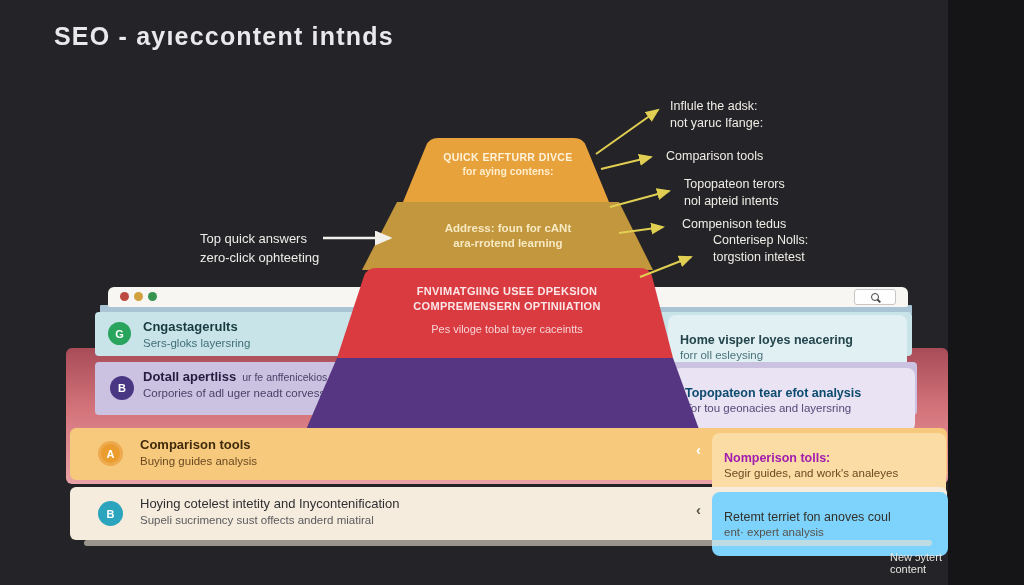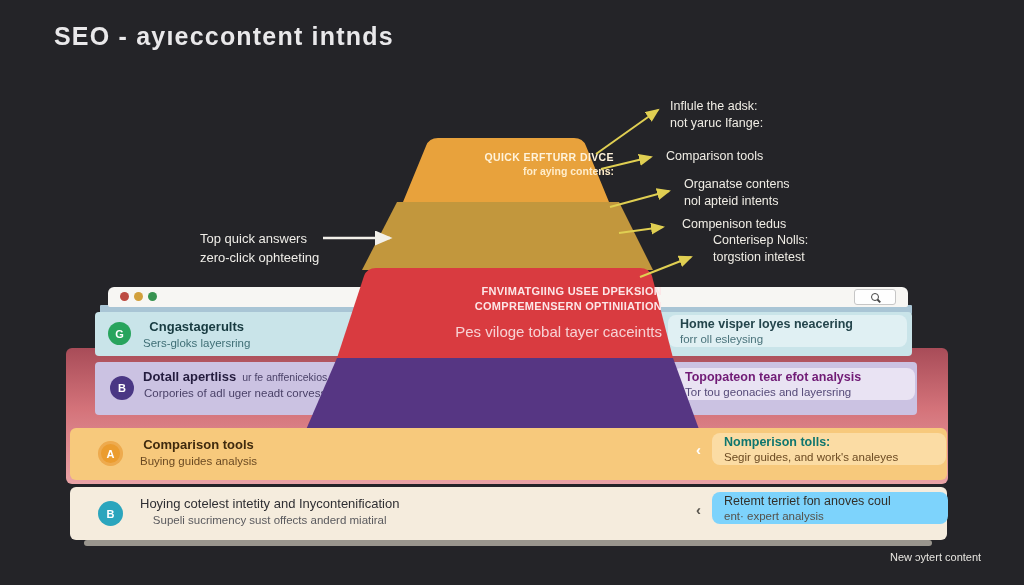--- a/index.html
+++ b/index.html
@@ -1,16 +1,16 @@
 <!DOCTYPE html>
 <html><head>
 <meta charset="utf-8">
 <style>
   html,body{margin:0;padding:0;background:#151518;}
-  #canvas{position:relative;width:1024px;height:585px;background:#242428;overflow:hidden;
+  #canvas{position:relative;width:948px;height:585px;background:#242428;overflow:hidden;
           font-family:"Liberation Sans",sans-serif;}
   .abs{position:absolute;}
 
   
   .title{left:54px;top:22px;font-size:25px;color:#E9E8EA;letter-spacing:1.2px;font-weight:600;}
 
   
   .pinkback{left:66px;top:348px;width:882px;height:136px;border-radius:6px;z-index:1;
             background:linear-gradient(180deg,#A84C58 0%,#D4737A 45%,#E9A3A6 100%);}
 
@@ -19,66 +19,66 @@
   .browserbar{left:108px;top:287px;width:800px;height:20px;background:#F7F6F3;border-radius:6px 6px 2px 2px;z-index:2;}
   .tl{position:absolute;width:9px;height:9px;border-radius:50%;top:5px;}
   .tl1{left:12px;background:#BC4A41;} .tl2{left:26px;background:#D2A03C;} .tl3{left:40px;background:#379350;}
   .searchpill{position:absolute;right:12px;top:2px;width:40px;height:14px;background:#FEFEFE;
               border:1px solid #C6C6C6;border-radius:3px;display:flex;align-items:center;justify-content:center;}
   .mag{width:6px;height:6px;border:1.5px solid #444;border-radius:50%;position:relative;}
   .mag::after{content:"";position:absolute;width:4px;height:1.5px;background:#444;transform:rotate(45deg);right:-3px;bottom:-1px;}
 
   
   .pyr{left:300px;top:130px;z-index:3;}
-  .ptxt{position:absolute;text-align:right;z-index:3;}
+  .ptxt{position:absolute;text-align:center;z-index:3;}
   .pl1{left:402px;top:151px;width:212px;color:#FFF3DC;}
   .pl1 .b{font-size:10.5px;font-weight:700;letter-spacing:.4px;}
   .pl1 .s{font-size:10.5px;font-weight:600;margin-top:2px;color:#FFEDCB;}
   .pl2{left:378px;top:221px;width:260px;color:#F7E9C2;font-weight:700;font-size:11.5px;line-height:15px;}
   .pl3{left:352px;top:284px;width:310px;color:#FCE6E7;}
   .pl3 .b{font-size:11px;font-weight:700;letter-spacing:.3px;line-height:15px;}
-  .pl3 .s{margin-top:9px;font-weight:500;font-size:15px;color:#F7D2D4;}
+  .pl3 .s{margin-top:9px;font-weight:500;font-size:11px;color:#F7D2D4;}
 
   
   .lann{left:200px;top:229px;color:#EFEDE8;font-size:13px;line-height:19px;z-index:5;}
   .rann{position:absolute;color:#F0EDE5;font-size:12.5px;line-height:17px;font-weight:500;z-index:5;}
   .a1{left:670px;top:98px;} .a2{left:666px;top:148px;} .a3{left:684px;top:176px;}
   .a4{left:682px;top:216px;} .a5{left:693px;top:232px;margin-left:20px;}
 
   
   .row{position:absolute;border-radius:4px;}
   .row1{left:95px;top:312px;width:817px;height:44px;background:#C9E4E9;z-index:2;}
   .row2{left:95px;top:362px;width:822px;height:53px;background:#CBC2E2;z-index:2;}
   .row3{left:70px;top:428px;width:877px;height:52px;background:#F7C97C;border-radius:6px;z-index:4;}
   .row4{left:70px;top:487px;width:877px;height:53px;background:#F5ECDD;border-radius:6px;z-index:4;}
   .badge{position:absolute;border-radius:50%;color:#fff;font-weight:700;font-size:11px;
          display:flex;align-items:center;justify-content:center;}
   .bg1{left:13px;top:10px;width:23px;height:23px;background:#28A45D;}
   .bg2{left:15px;top:14px;width:24px;height:24px;background:#4A3784;}
   .bg3{left:28px;top:13px;width:25px;height:25px;background:#EB9C2F;box-shadow:0 0 0 3px rgba(255,255,255,.15) inset;}
   .bg4{left:28px;top:14px;width:25px;height:25px;background:#2BA5BD;}
-  .rowtext{position:absolute;left:48px;top:7px;text-align:center;}
+  .rowtext{position:absolute;left:48px;top:7px;}
   .row3 .rowtext,.row4 .rowtext{left:70px;top:9px;}
   .rtitle{font-size:13px;font-weight:700;}
   .rsub{font-size:11.5px;margin-top:3px;}
   .row1 .rtitle{color:#173A40;} .row1 .rsub{color:#3F6E75;}
   .row2 .rtitle{color:#241C3E;} .row2 .rsub{color:#4A4168;}
   .row3 .rtitle{color:#3F2A0E;} .row3 .rsub{color:#6B4A22;}
   .row4 .rtitle{color:#2F2F33;font-weight:500;} .row4 .rsub{color:#5A5A5E;}
   .tsuffix{font-size:10.5px;font-weight:400;color:#4A4168;margin-left:6px;}
-  .card{position:absolute;border-radius:8px;padding:2px 12px;}
+  .card{position:absolute;border-radius:8px;padding:18px 12px;}
   .cd1{left:573px;top:3px;width:215px;background:#E0F0F3;}
   .cd2{left:578px;top:6px;width:218px;background:#E9E3F3;}
   .cd3{left:642px;top:5px;width:210px;background:#FBDCA4;}
   .cd4{left:642px;top:5px;width:212px;background:#7dd3fc;}
   .cardtitle{font-size:12.5px;font-weight:700;}
   .cardsub{font-size:11.5px;margin-top:2px;}
   .cd1 .cardtitle{color:#24454C;} .cd1 .cardsub{color:#4A737B;}
-  .cd2 .cardtitle{color:#701a75;} .cd2 .cardsub{color:#554A78;}
-  .cd3 .cardtitle{color:#0f766e;} .cd3 .cardsub{color:#6B4A22;}
+  .cd2 .cardtitle{color:#0c4a6e;} .cd2 .cardsub{color:#554A78;}
+  .cd3 .cardtitle{color:#a21caf;} .cd3 .cardsub{color:#6B4A22;}
   .cd4 .cardtitle{color:#33302A;font-weight:500;} .cd4 .cardsub{color:#55524B;}
   .chev{position:absolute;font-size:15px;font-weight:700;}
   .ch1{left:559px;top:11px;color:#FFFFFF;}
   .ch2{left:563px;top:15px;color:#D8D0EC;}
   .ch3{left:626px;top:13px;color:#FFFFFF;}
   .ch4{left:626px;top:14px;color:#5A564E;}
 
   .shadowstrip{left:84px;top:540px;width:848px;height:6px;background:#E9E2D2;opacity:.6;border-radius:3px;z-index:4;}
   .footer{left:890px;top:551px;font-size:11px;color:#E7E5E0;z-index:5;}
   .arrows{left:0;top:0;z-index:6;pointer-events:none;}
@@ -107,41 +107,43 @@
     <path d="M62 140 L97 72 L319 72 L353 140 Z" fill="#C2973D"></path>
     <path d="M37 228 L64 146 Q67 138 76 138 L340 138 Q349 138 352 146 L373 228 Z" fill="#D93B40"></path>
     <path d="M103 72 L126 16 Q129 8 138 8 L274 8 Q283 8 286 16 L309 72 Z" fill="#E8A23C"></path>
   </svg>
 
   <div class="ptxt pl1">
     <div class="b">QUICK ERFTURR DIVCE</div>
     <div class="s">for aying contens:</div>
   </div>
   <div class="ptxt pl2">
+    <div>Address: foun for cANt</div>
+    <div>ara-rrotend learning</div>
   </div>
   <div class="ptxt pl3">
     <div class="b">FNVIMATGIING USEE DPEKSION</div>
     <div class="b">COMPREMENSERN OPTINIIATION</div>
     <div class="s">Pes viloge tobal tayer caceintts</div>
   </div>
 
   <div class="abs lann">
     <div>Top quick answers</div>
     <div>zero-click ophteeting</div>
   </div>
 
   <div class="rann a1">
     <div>Influle the adsk:</div>
     <div>not yaruc Ifange:</div>
   </div>
   <div class="rann a2">
     <div>Comparison tools</div>
   </div>
   <div class="rann a3">
-    <div>Organatse contens</div>
+    <div>Topopateon terors</div>
     <div>nol apteid intents</div>
   </div>
   <div class="rann a4">
     <div>Compenison tedus</div>
   </div>
   <div class="rann a5">
     <div>Conterisep Nolls:</div>
     <div>torgstion intetest</div>
   </div>
 

